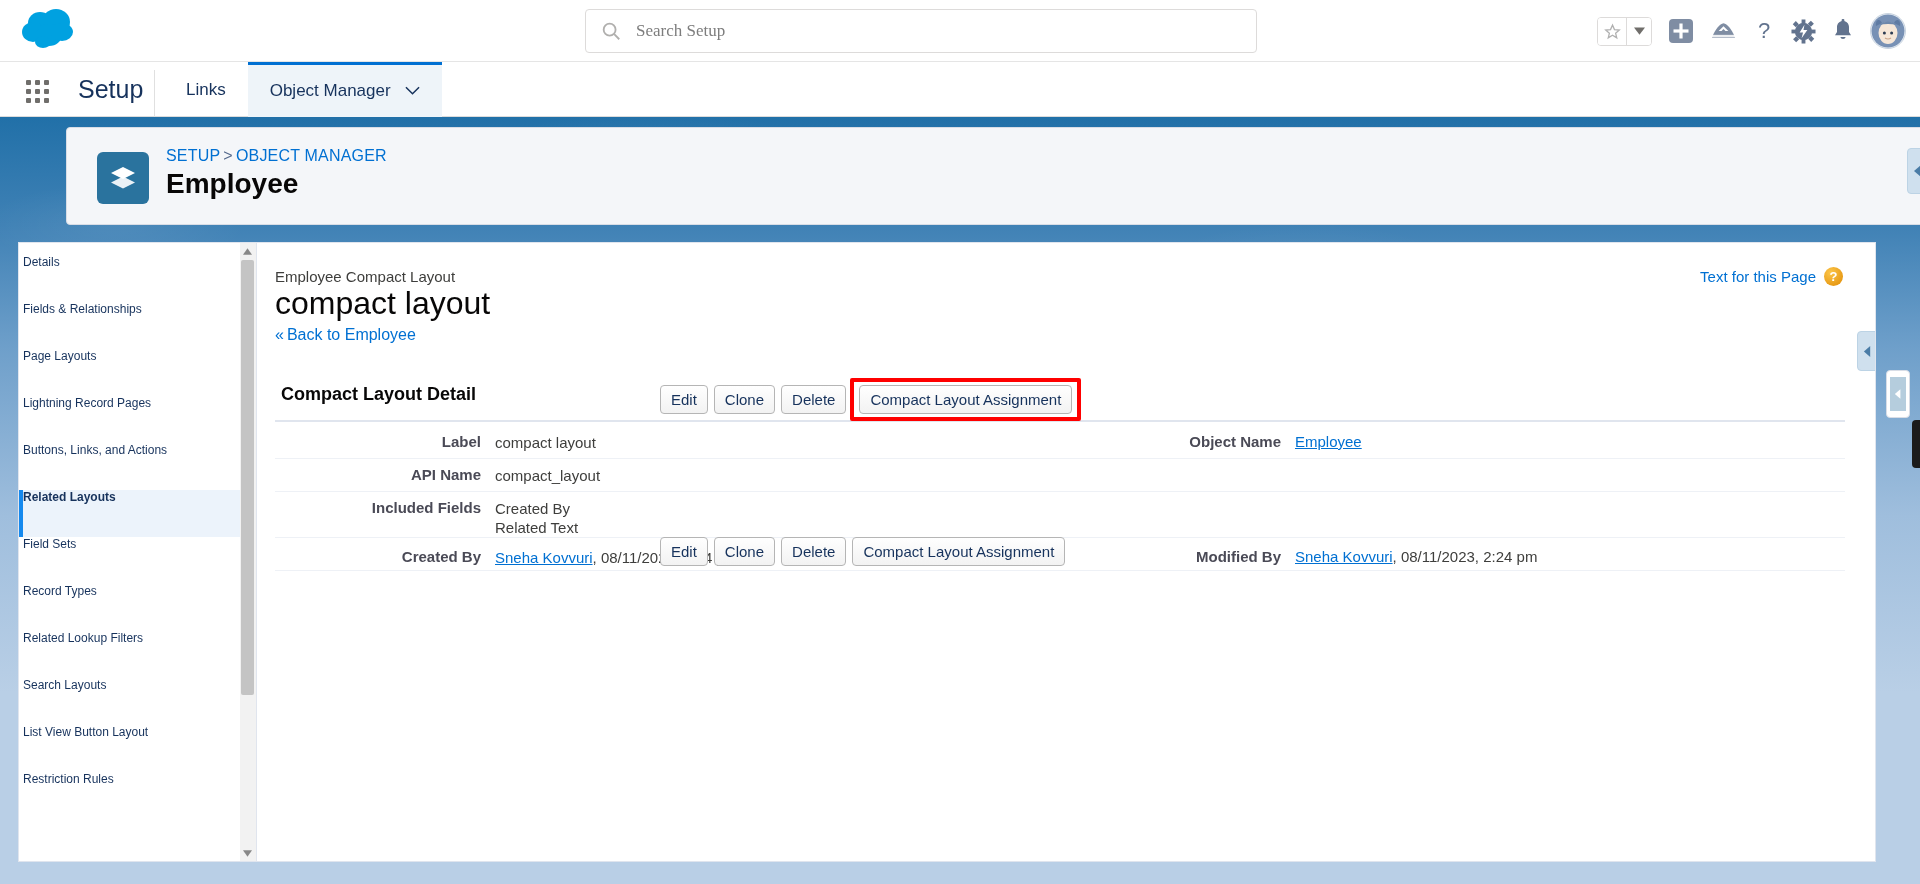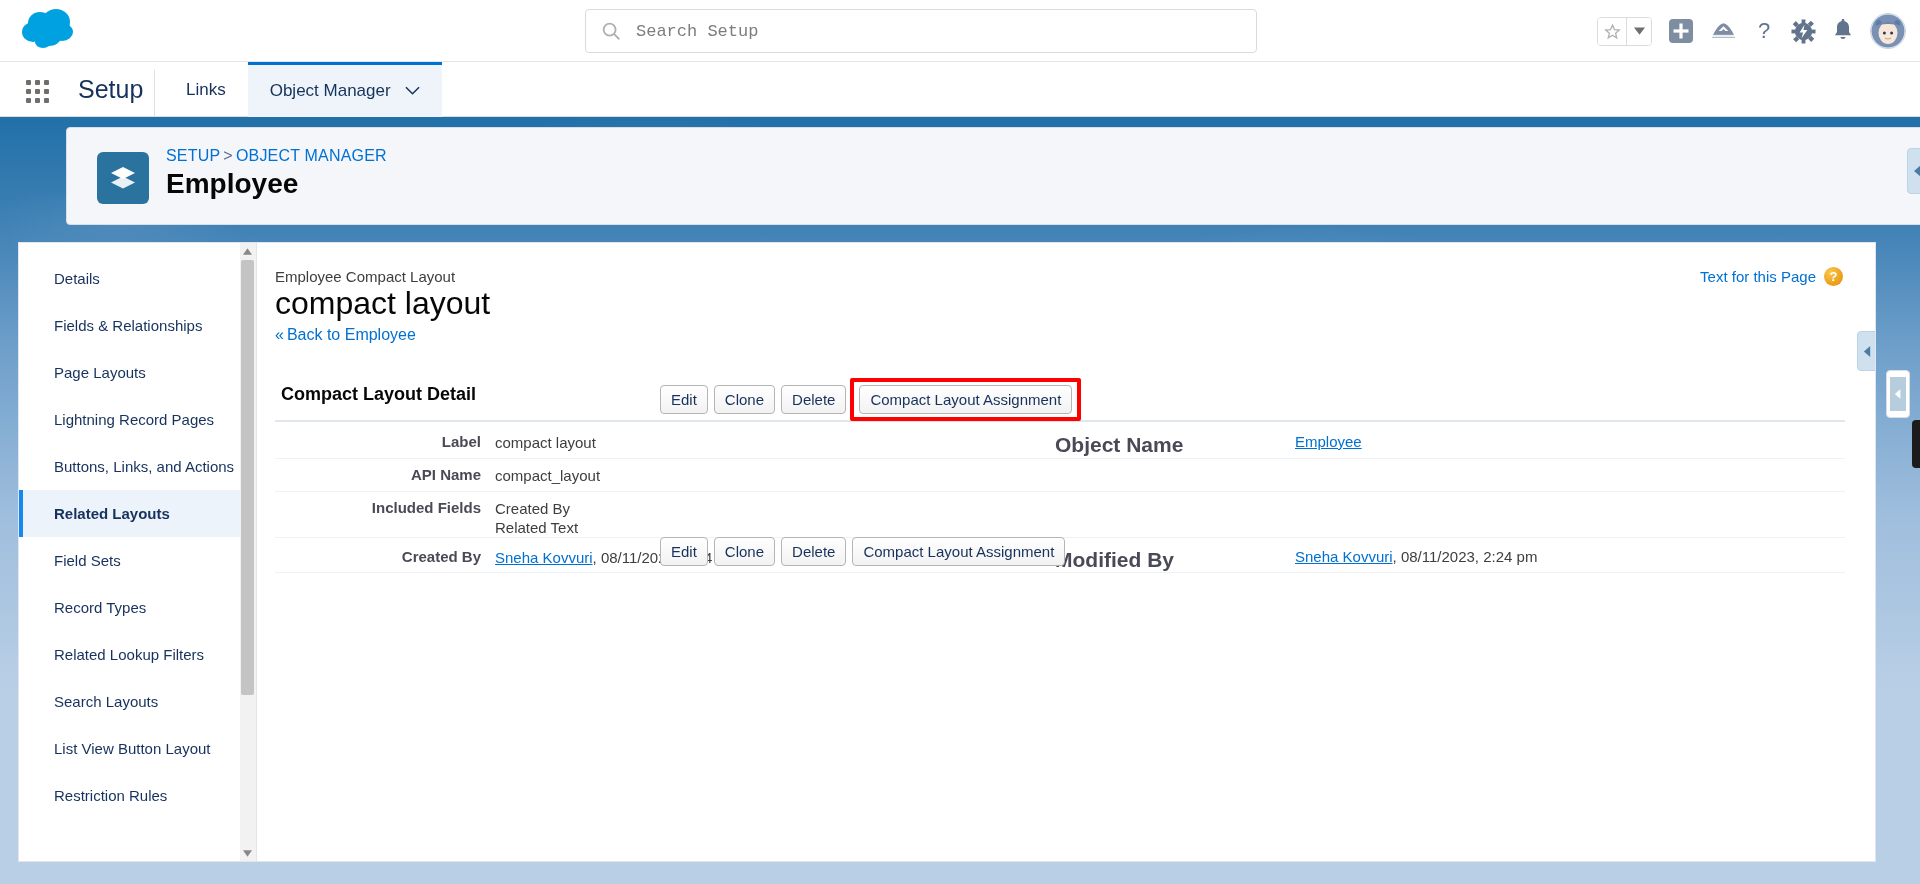--- a/index.html
+++ b/index.html
@@ -42,21 +42,21 @@
   }
   .search-box .mag { width: 22px; height: 22px; flex: 0 0 22px; opacity: .55; }
   .search-input {
     border: none;
     outline: none;
     font-size: 17px;
     color: #5e5e5e;
     margin-left: 14px;
     width: 560px;
     background: transparent;
-    font-family: Liberation Mono, monospace;
+    font-family: Liberation Serif, serif;
   }
   .search-input::placeholder { color: #7d7d7d; }
 
   .header-icons {
     position: absolute;
     right: 14px; top: 0;
     height: 62px;
     display: flex;
     align-items: center;
     gap: 16px;
@@ -214,23 +214,22 @@
     height: 620px;
     background: #ffffff;
     border: 1px solid #e0e5ee;
     border-right: none;
     overflow: hidden;
   }
   .side-list { padding-top: 12px; }
   .side-item {
     height: 47px;
     display: flex;
-    align-items: center;
-    padding-left: 31px;
-    font-size: 15px;
+    align-items: flex-start;
+    font-size: 12px;
     color: #16325c;
     cursor: pointer;
     border-left: 4px solid transparent;
   }
   .side-item.active {
     background: #ecf3fb;
     border-left: 4px solid #1589ee;
     font-weight: bold;
     color: #16325c;
   }
@@ -383,22 +382,22 @@
     padding-right: 14px;
   }
   .dvalue {
     width: 560px;
     font-size: 15px;
     color: #16325c;
     line-height: 19px;
   }
   .dlabel-r {
     width: 240px;
-    text-align: left;
-    font-size: 21px;
+    text-align: right;
+    font-size: 15px;
     font-weight: bold;
     color: #4a4a56;
     padding-right: 14px;
   }
   .dvalue-r {
     font-size: 15px;
     color: #16325c;
   }
   .lnk { color: #0070d2; text-decoration: underline; cursor: pointer; }
   .plain { color: #3e3e3c; }

